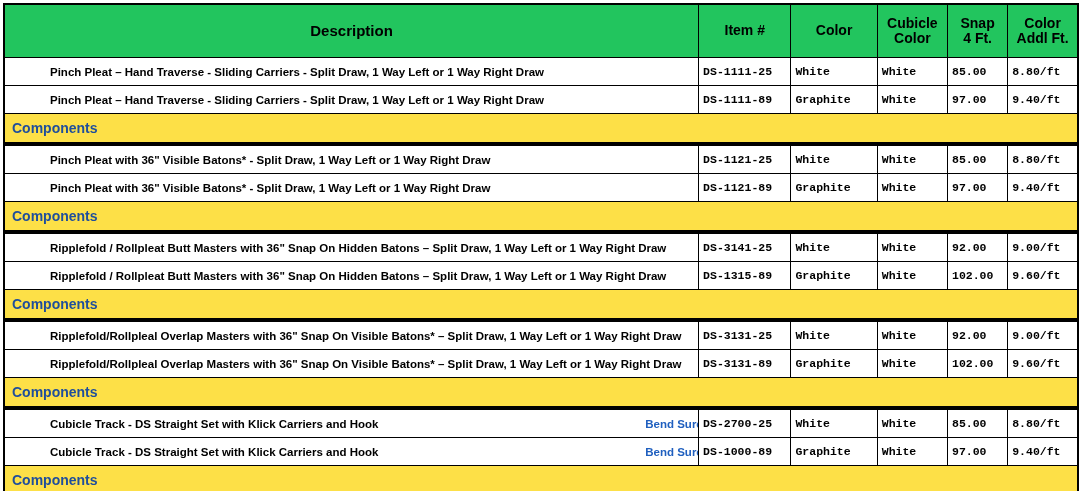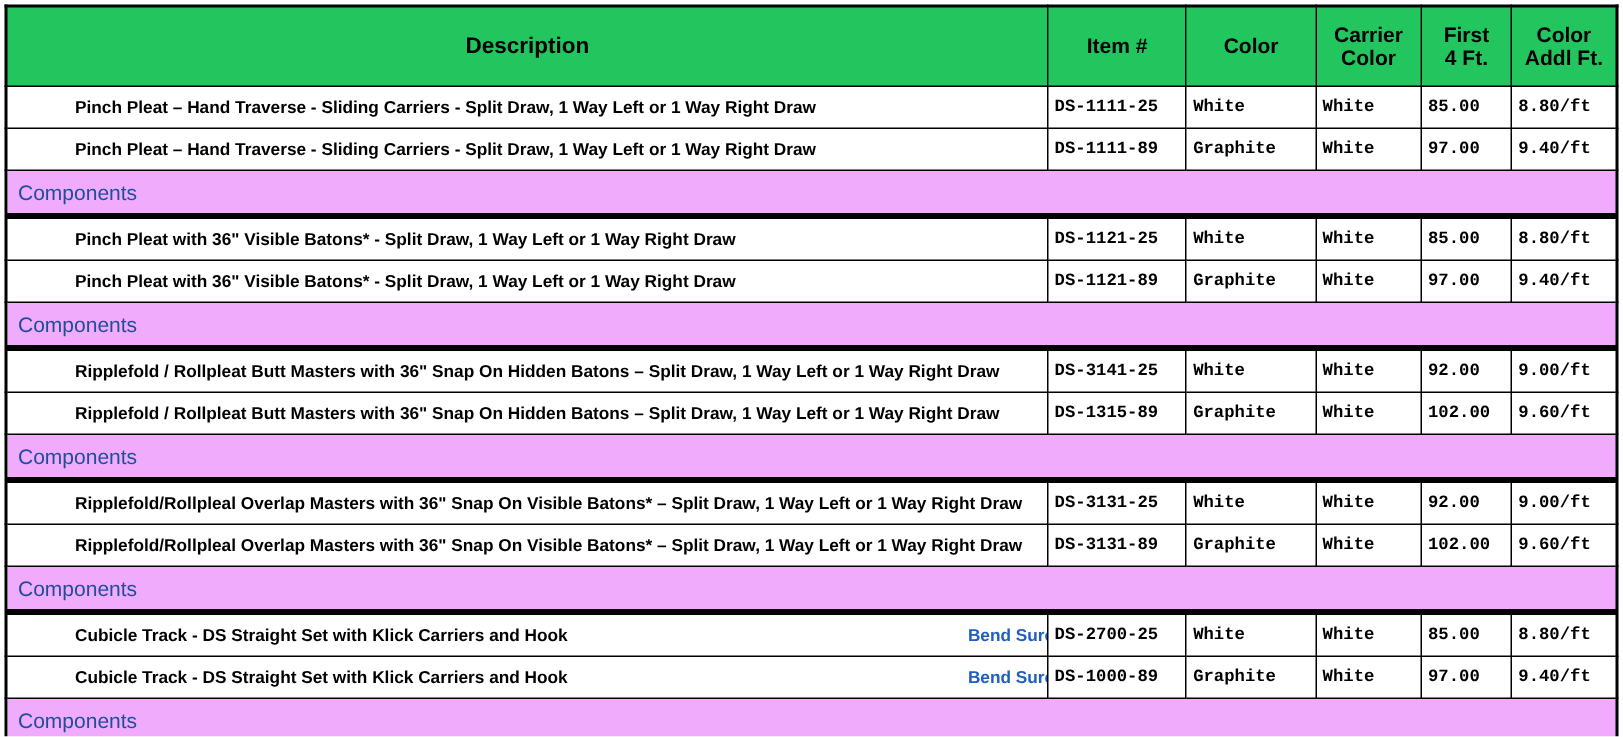--- a/index.html
+++ b/index.html
@@ -76,24 +76,24 @@
   .desc-text { white-space: nowrap; }
   .bend-surcharge {
     color: #1f5fbf;
     font-weight: bold;
     font-size: 11.5px;
     margin-left: 28px;
     white-space: nowrap;
   }
 
   tr.components td {
-    background: #f0abfc;
+    background: #fde047;
     color: #1f4e9c;
     font-size: 14px;
-    font-weight: normal;
+    font-weight: bold;
     text-align: left;
     padding-left: 7px;
     height: 28px;
     border-top: 1.5px solid #000000;
     border-bottom: 1.5px solid #000000;
   }
   tr.components.thick-under td {
     border-bottom: 4px solid #000000;
   }
 </style>
@@ -109,25 +109,25 @@
       <col class="c-carrier">
       <col class="c-first">
       <col class="c-addl">
     </colgroup>
     <thead>
       <tr>
         <th class="desc-head">Description</th>
         <th>Item #</th>
         <th>Color</th>
         <th>
-          <span>Carrier</span><br>
+          <span>Cubicle</span><br>
           <span>Color</span>
         </th>
         <th>
-          <span>First</span><br>
+          <span>Snap</span><br>
           <span>4 Ft.</span>
         </th>
         <th>
           <span>Color</span><br>
           <span>Addl Ft.</span>
         </th>
       </tr>
     </thead>
     <tbody>
 

